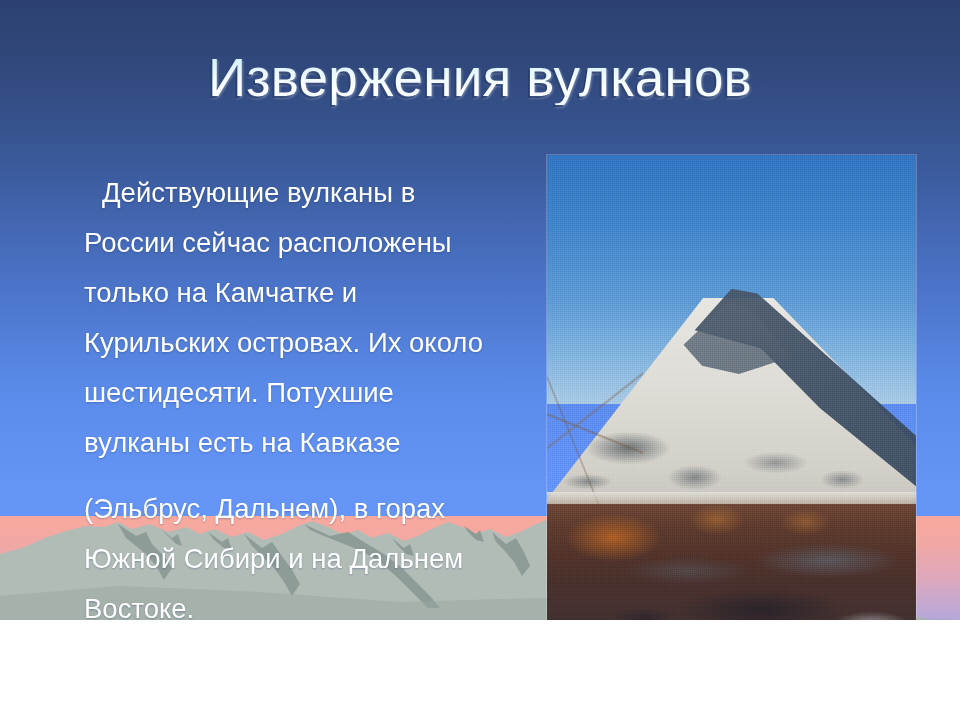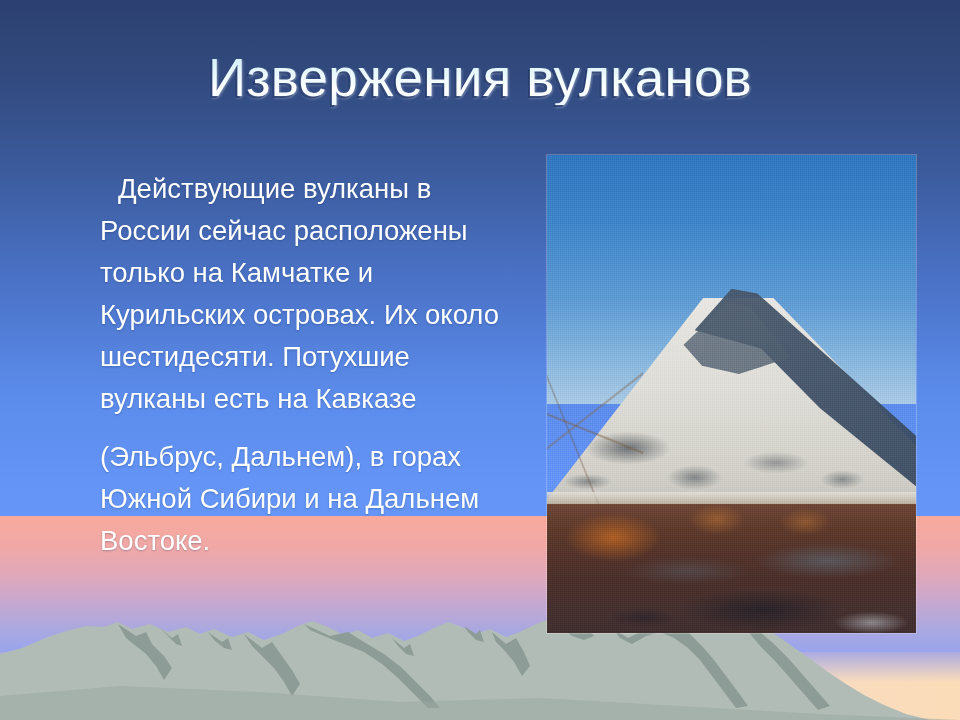--- a/index.html
+++ b/index.html
@@ -4,21 +4,21 @@
 <style>
   * { margin:0; padding:0; box-sizing:border-box; }
   html, body {
     width:960px; height:720px; overflow:hidden;
     font-family:"Liberation Sans", sans-serif;
   }
 
   
   .slide{
     position:relative;
-    width:960px; height:720px;
+    width:960px; height:620px;
     overflow:hidden;
     background:#8b5cf6;
   }
 
   
   .sky{
     position:absolute; left:0; top:0; width:960px; height:516px;
     background:linear-gradient(to bottom,
         #2c4170   0%,
         #31497d  14%,
@@ -80,23 +80,22 @@
     filter:drop-shadow(-2px 2px 0 rgba(20,40,90,.55))
            drop-shadow(1px 1px 1px rgba(255,255,255,.35));
     white-space:nowrap;
   }
 
   
   .body-copy{
     position:absolute; left:84px; top:168px; width:420px;
     color:#ffffff;
     font-size:27.5px;
-    line-height:42px;
+    line-height:50px;
     text-shadow:0 1px 2px rgba(22,45,95,.30);
-    margin-left:16px;
   }
   .body-copy p{ margin:0; }
   .body-copy p.p1{ text-indent:18px; }
   .body-copy p.p2{ margin-top:16px; text-indent:0; }
 
   
   .photo{
     position:absolute; left:547px; top:155px;
     width:369px; height:478px;
     overflow:hidden;

